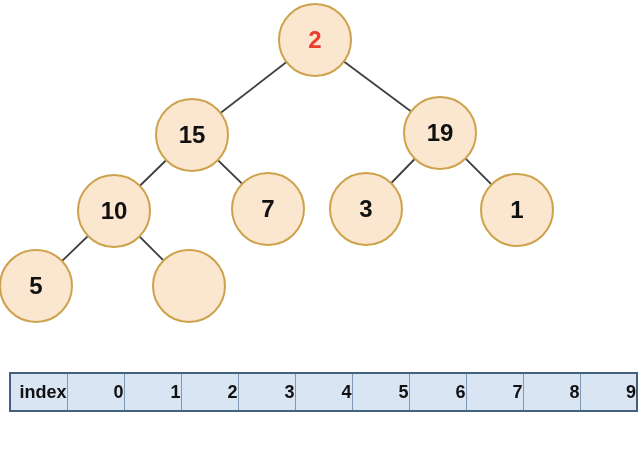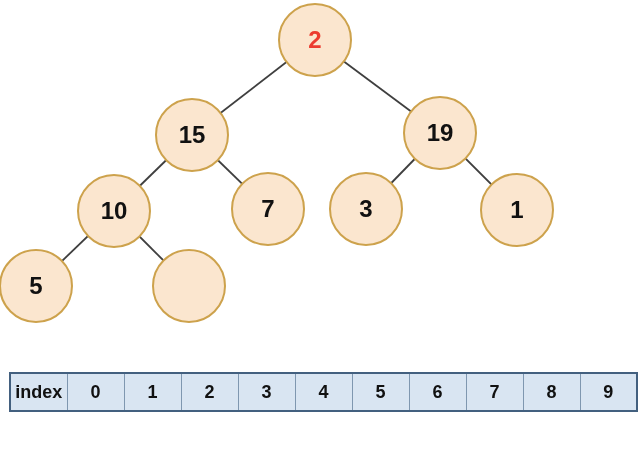--- a/index.html
+++ b/index.html
@@ -38,21 +38,21 @@
     left: 9px; top: 372px;
     border-collapse: collapse;
     table-layout: fixed;
     border: 2px solid #43607f;
   }
   .heap-table td {
     width: 57px;
     height: 38px;
     background: #d9e5f2;
     border: 1px solid #7f97b0;
-    text-align: center;
+    text-align: right;
     vertical-align: middle;
     font-weight: bold;
     font-size: 18px;
     color: #111111;
   }
   .heap-table td.red { color: #ec3b2f; }
   .watermark {
     position: absolute;
     left: 481px; top: 420px;
     font-size: 17px;

